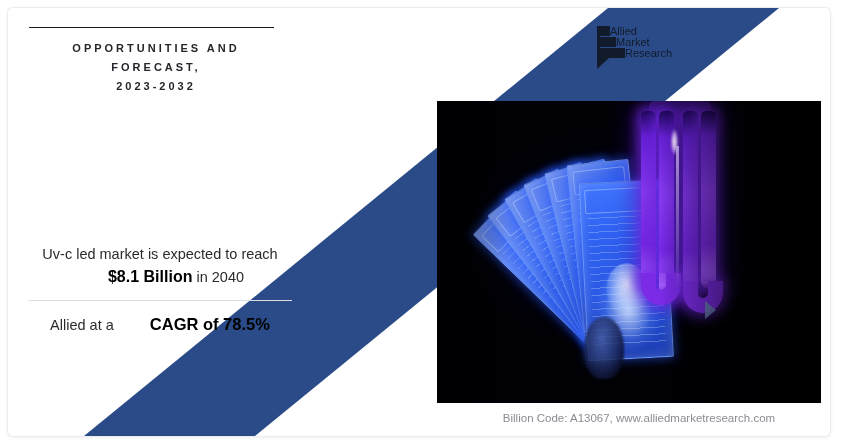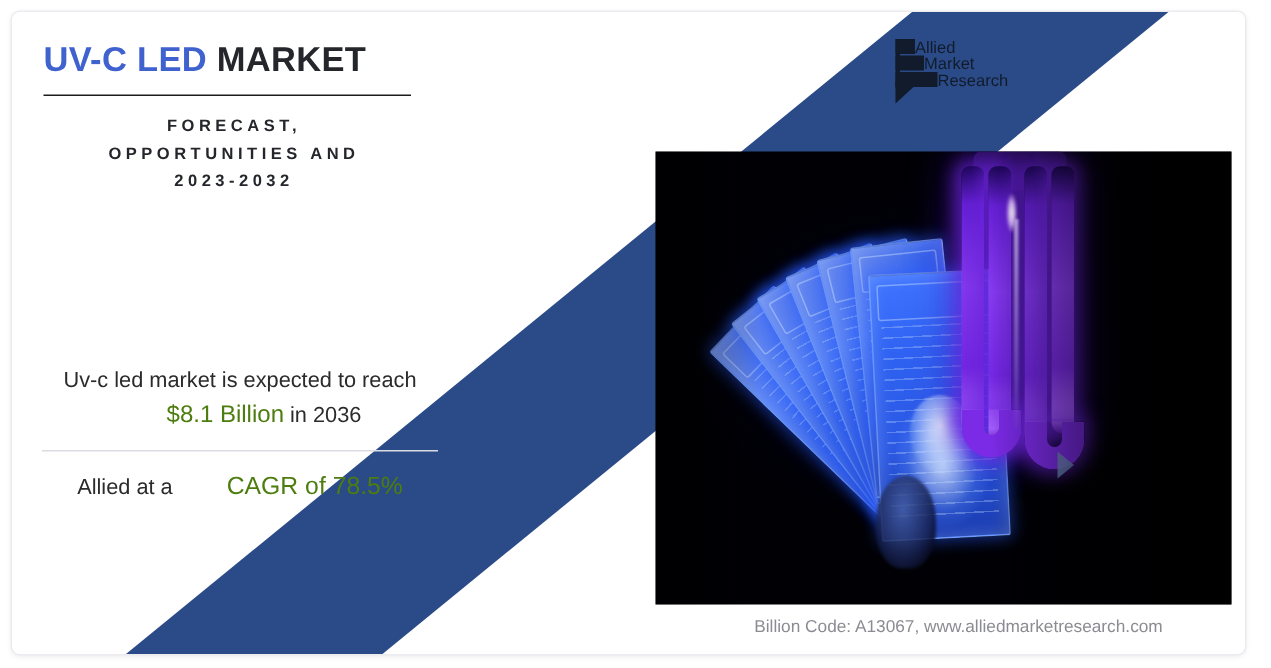--- a/index.html
+++ b/index.html
@@ -35,21 +35,21 @@
     margin:11px 0 0 0;width:268px;text-align:center;
     font-size:11px;font-weight:bold;color:#24262b;
     letter-spacing:3.0px;line-height:1.72;
   }
 
   .stats{position:absolute;left:14px;top:232px;width:276px;}
   .stat{
     text-align:center;font-size:14.5px;color:#2b2b2b;line-height:1.45;
     padding:4px 4px 10px 4px;
   }
-  .stat .hl{color:#4d7c0f;font-weight:normal;font-size:16px;margin-left:32px;}
+  .stat .hl{color:#000000;font-weight:bold;font-size:16px;margin-left:32px;}
   .stat-rule{height:1px;background:#dcdce4;margin:2px 6px 8px 6px;}
   .stat.second{font-size:14.5px;padding-top:4px;}
   .stat.second .hl{font-size:16.5px;}
 
   
   .photo{
     position:absolute;left:429px;top:93px;width:384px;height:302px;
     background:#000005;overflow:hidden;
   }
   .ph-layer{position:absolute;inset:0;}
@@ -173,31 +173,30 @@
 
 <div class="card">
 
   <div class="band">
     <svg viewBox="0 0 822 428" xmlns="http://www.w3.org/2000/svg">
       <polygon points="600,0 771,0 247,428 76,428" fill="#2a4b87"></polygon>
     </svg>
   </div>
 
   <div class="left">
-    <div class="title"><span class="accent">UV-C LED</span><span> MARKET</span></div>
     <div class="title-rule"></div>
     <div class="subtitle">
+      <div>OPPORTUNITIES AND</div>
       <div>FORECAST,</div>
-      <div>OPPORTUNITIES AND</div>
       <div>2023-2032</div>
     </div>
   </div>
 
   <div class="stats">
-    <div class="stat"><span>Uv-c led market is expected to reach </span><span class="hl">$8.1 Billion</span><span> in 2036</span></div>
+    <div class="stat"><span>Uv-c led market is expected to reach </span><span class="hl">$8.1 Billion</span><span> in 2040</span></div>
     <div class="stat-rule"></div>
     <div class="stat second"><span>Allied at a </span><span class="hl">CAGR of 78.5%</span><br></div>
   </div>
 
   <div class="photo">
     <div class="ph-layer vignette"></div>
     <div class="fan-glow"></div>
 
     <div class="fan">
       <div class="note n1"></div>

